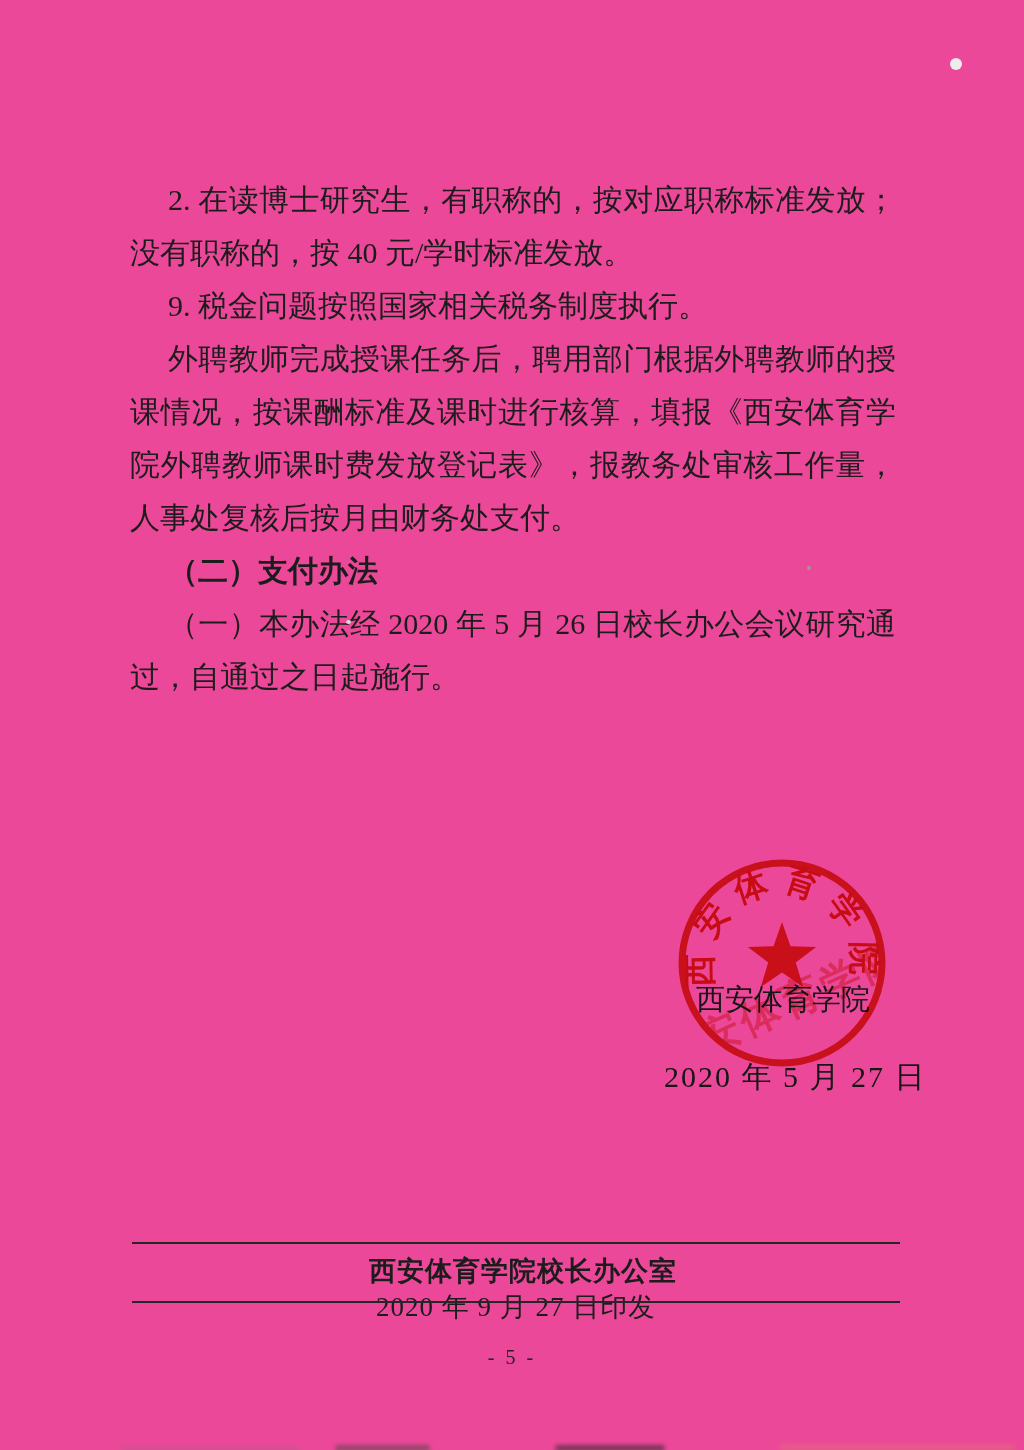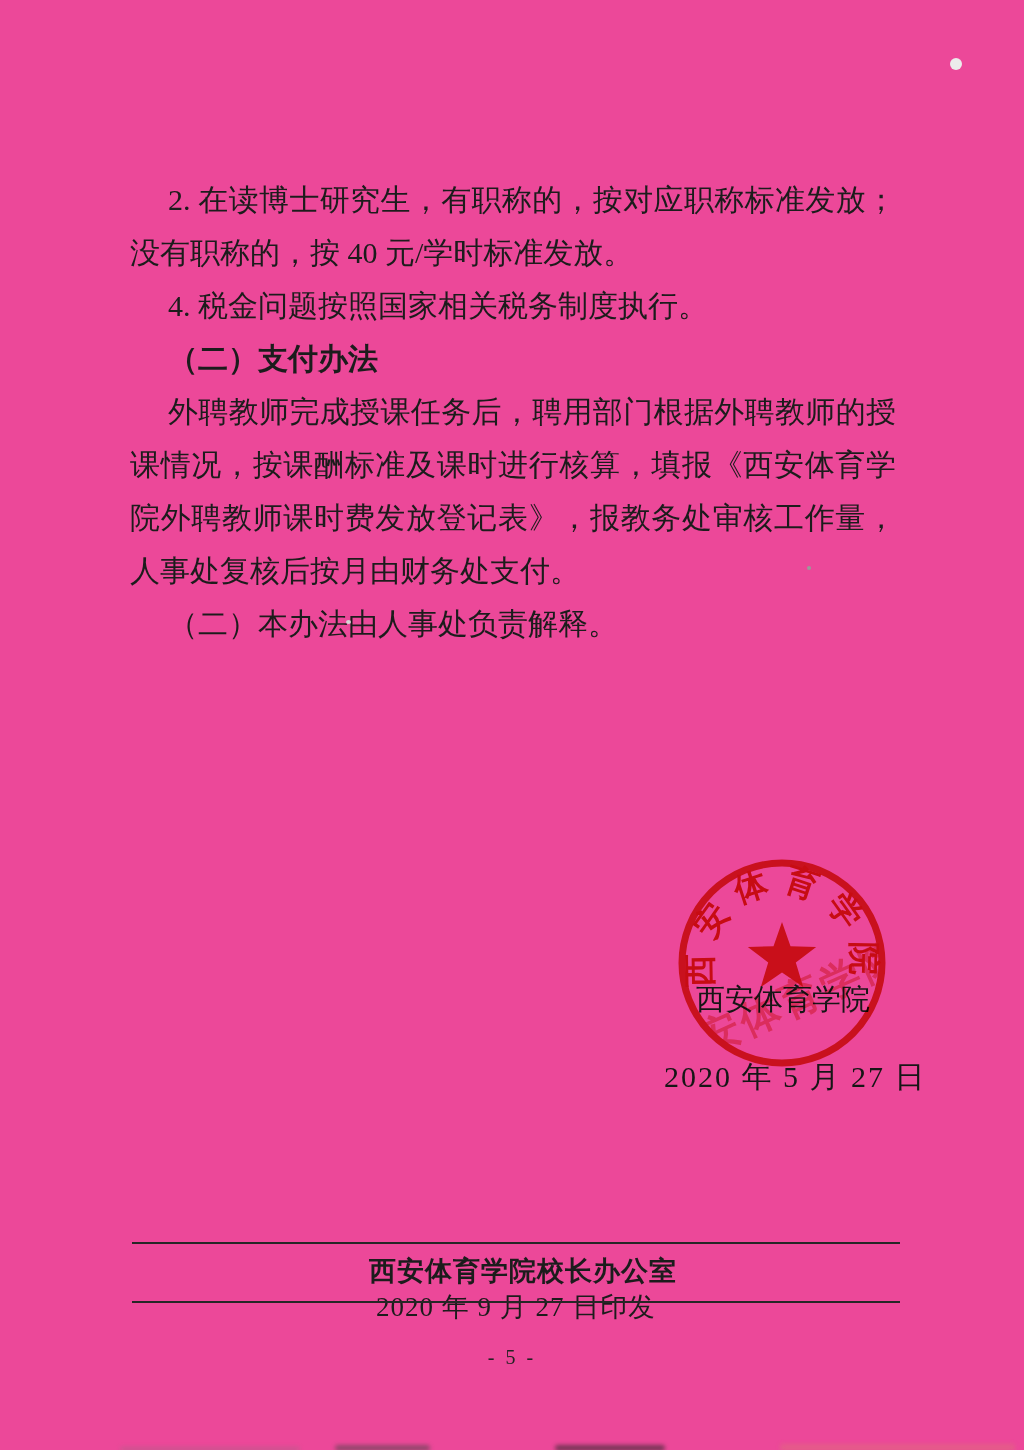--- a/index.html
+++ b/index.html
@@ -108,24 +108,24 @@
   .smudge-c { left: 780px; top: 1444px; width: 235px; height: 7px; background: rgba(214,130,110,0.35); }
   .smudge-d { left: 120px; top: 1447px; width: 180px; height: 4px; background: rgba(120,120,120,0.3); }
 </style>
 </head>
 <body>
 
 <div class="page">
 
   <div class="doc-body">
     <p class="block paragraph">2. 在读博士研究生，有职称的，按对应职称标准发放；没有职称的，按 40 元/学时标准发放。</p>
-    <p class="block paragraph">4. 税金问题按照国家相关税务制度执行。</p>
+    <p class="block paragraph">9. 税金问题按照国家相关税务制度执行。</p>
+    <p class="block paragraph">外聘教师完成授课任务后，聘用部门根据外聘教师的授课情况，按课酬标准及课时进行核算，填报《西安体育学院外聘教师课时费发放登记表》，报教务处审核工作量，人事处复核后按月由财务处支付。</p>
     <p class="block heading">（二）支付办法</p>
-    <p class="block paragraph">外聘教师完成授课任务后，聘用部门根据外聘教师的授课情况，按课酬标准及课时进行核算，填报《西安体育学院外聘教师课时费发放登记表》，报教务处审核工作量，人事处复核后按月由财务处支付。</p>
-    <p class="block paragraph">（二）本办法由人事处负责解释。</p>
+    <p class="block paragraph">（一）本办法经 2020 年 5 月 26 日校长办公会议研究通过，自通过之日起施行。</p>
   </div>
 
   <div class="sig-institution">西安体育学院</div>
   <div class="sig-date">2020 年 5 月 27 日</div>
 
   <div class="seal-wrap">
     <svg width="214" height="214" viewBox="0 0 214 214">
       <defs>
         <path id="sealArc" d="M 41.6 134.7 A 71 71 0 1 1 172.4 134.7" fill="none"></path>
         <clipPath id="sealClip">

